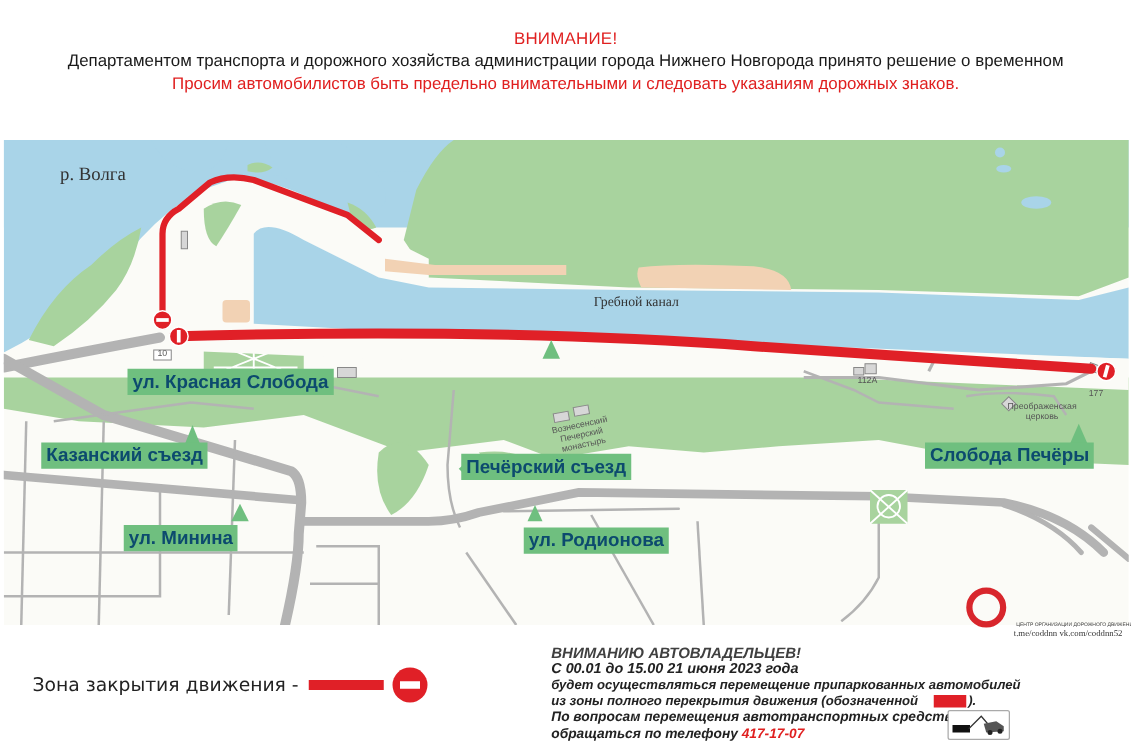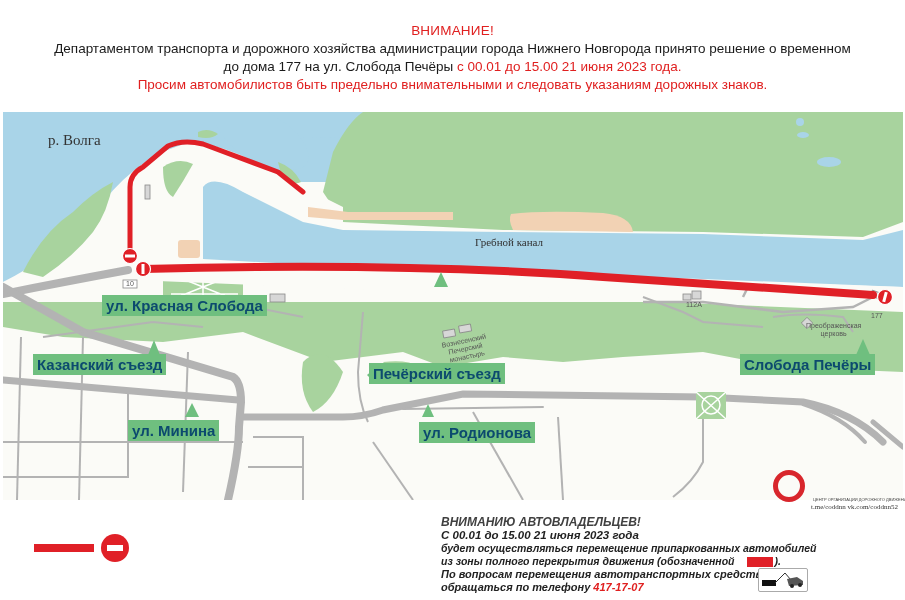--- a/index.html
+++ b/index.html
@@ -29,21 +29,20 @@
   .logo-text{position:absolute;left:38px;top:0px;font-size:28px;font-weight:bold;color:#d8262c;font-family:"Liberation Sans",sans-serif;letter-spacing:-1px;}
   .logo-sub{position:absolute;left:42px;top:29px;font-size:4px;color:#444;white-space:nowrap;}
   .logo-links{position:absolute;left:40px;top:35px;font-size:7px;color:#333;font-family:"Liberation Serif",serif;white-space:nowrap;text-align:center;}
 </style>
 </head>
 <body>
 
 <div class="header">
   <div class="title">ВНИМАНИЕ!</div>
   <div>Департаментом транспорта и дорожного хозяйства администрации города Нижнего Новгорода принято решение о временном</div>
-  <div><span>до дома 177 на ул. Слобода Печёры </span><span class="red">с 00.01 до 15.00 21 июня 2023 года.</span></div>
   <div class="red">Просим автомобилистов быть предельно внимательными и следовать указаниям дорожных знаков.</div>
 </div>
 
 <div class="map">
   <svg width="900" height="388" viewBox="0 0 900 388" xmlns="http://www.w3.org/2000/svg">
 
     <rect x="0" y="0" width="900" height="388" fill="#fbfbf7"></rect>
 
     <path d="M0,0 L900,0 L900,70 L0,70 Z" fill="#a9d4e8"></path>
     <path d="M0,0 L420,0 L420,30 Q300,20 200,30 Q150,40 120,70 Q80,110 40,160 L0,170 Z" fill="#a9d4e8"></path>
@@ -155,21 +154,21 @@
     </g>
   </svg>
 
   <div class="map-text" style="left:45px;top:20px;font-size:15px;">р. Волга</div>
   <div class="map-text" style="left:472px;top:124px;font-size:11px;">Гребной канал</div>
 
   <div class="label-box" style="left:99px;top:183px;">ул. Красная Слобода</div>
   <div class="label-box" style="left:30px;top:242px;">Казанский съезд</div>
   <div class="label-box" style="left:366px;top:251px;">Печёрский съезд</div>
   <div class="label-box" style="left:737px;top:242px;">Слобода Печёры</div>
-  <div class="label-box" style="left:125px;top:308px;">ул. Минина</div>
+  <div class="label-box" style="left:96px;top:308px;">ул. Минина</div>
   <div class="label-box" style="left:416px;top:310px;">ул. Родионова</div>
 
   <div class="tiny" style="left:123px;top:168px;">10</div>
   <div class="tiny" style="left:683px;top:189px;">112А</div>
   <div class="tiny" style="left:868px;top:200px;">177</div>
   <div class="tiny" style="left:440px;top:225px;transform:rotate(-12deg);line-height:8px;text-align:center;">
     <div>Вознесенский</div>
     <div>Печерский</div>
     <div>монастырь</div>
   </div>
@@ -179,20 +178,21 @@
   </div>
 </div>
 
 <div class="logo">
   <div class="logo-ring"></div>
   <div class="logo-sub">ЦЕНТР ОРГАНИЗАЦИИ ДОРОЖНОГО ДВИЖЕНИЯ</div>
   <div class="logo-links">t.me/coddnn vk.com/coddnn52</div>
 </div>
 
 <div class="legend">
+  <span class="legend-text">Зона закрытия движения -</span>
   <span class="legend-bar"></span>
   <span class="legend-sign"></span>
 </div>
 
 <div class="notice">
   <div class="n-title">ВНИМАНИЮ АВТОВЛАДЕЛЬЦЕВ!</div>
   <div class="n-date">С 00.01 до 15.00 21 июня 2023 года</div>
   <div class="n-small">будет осуществляться перемещение припаркованных автомобилей</div>
   <div class="n-small"><span>из зоны полного перекрытия движения (обозначенной</span><span class="swatch"></span><span>).</span></div>
   <div>По вопросам перемещения автотранспортных средств</div>

